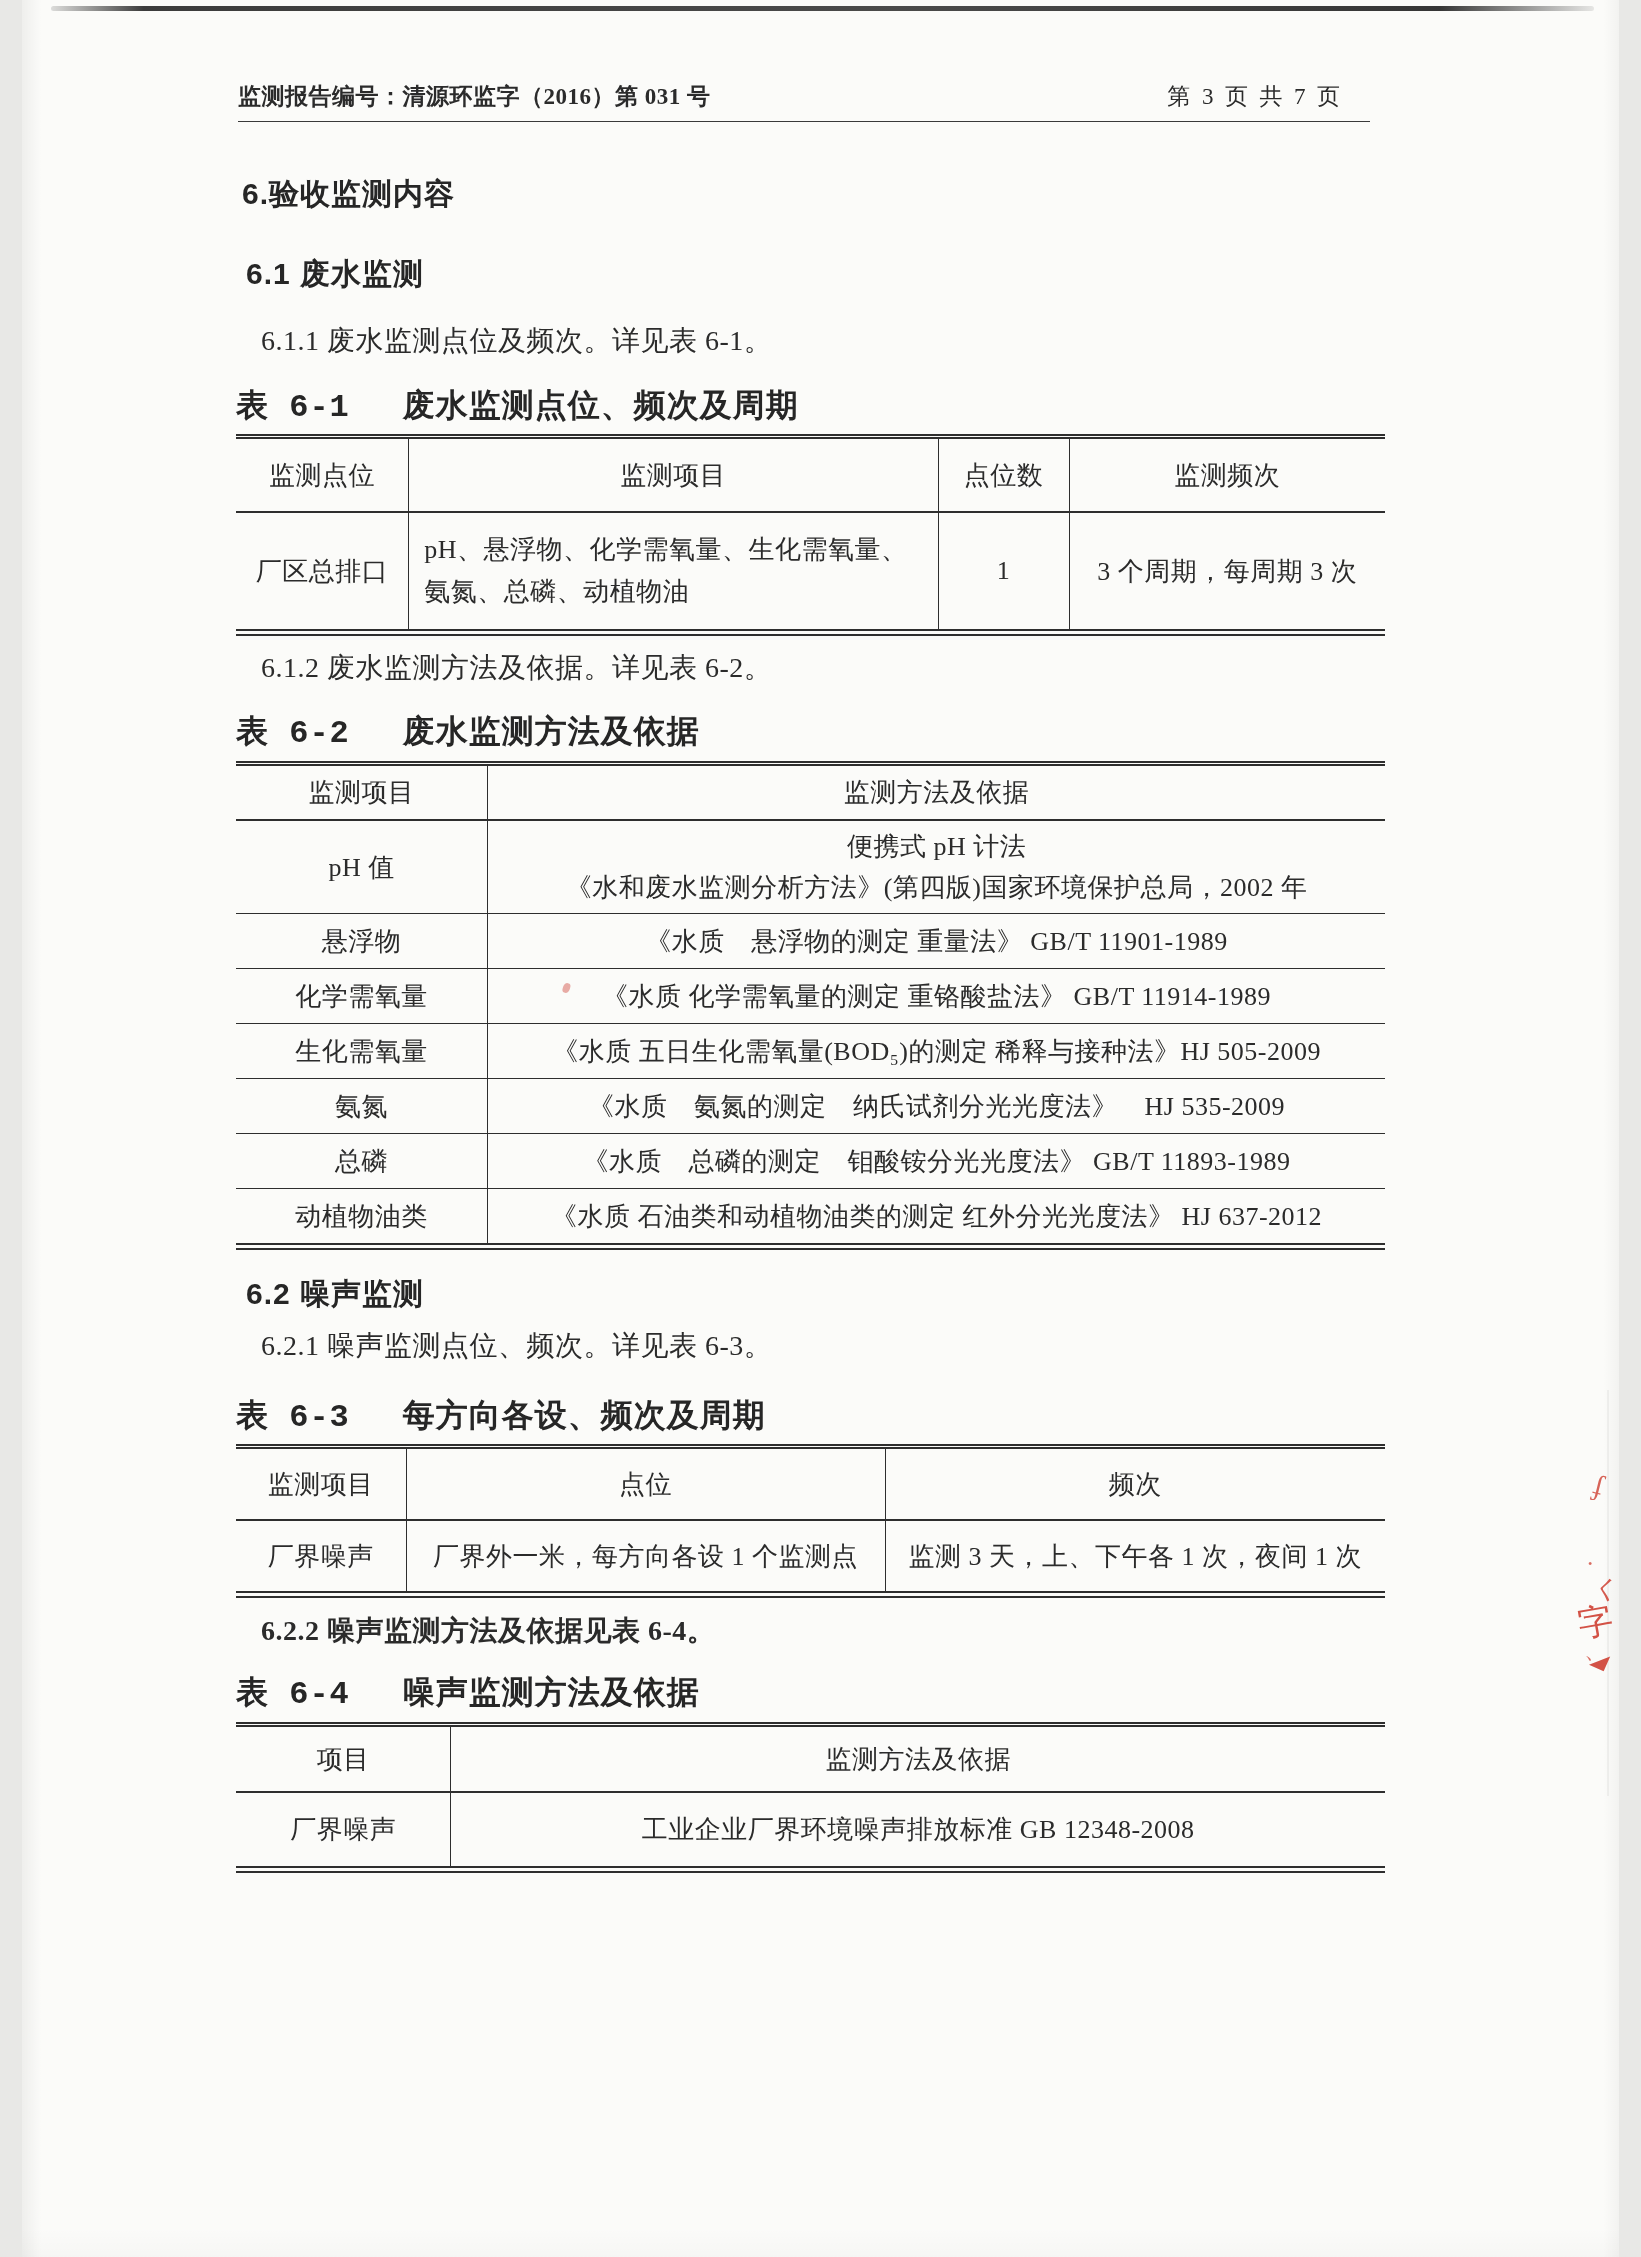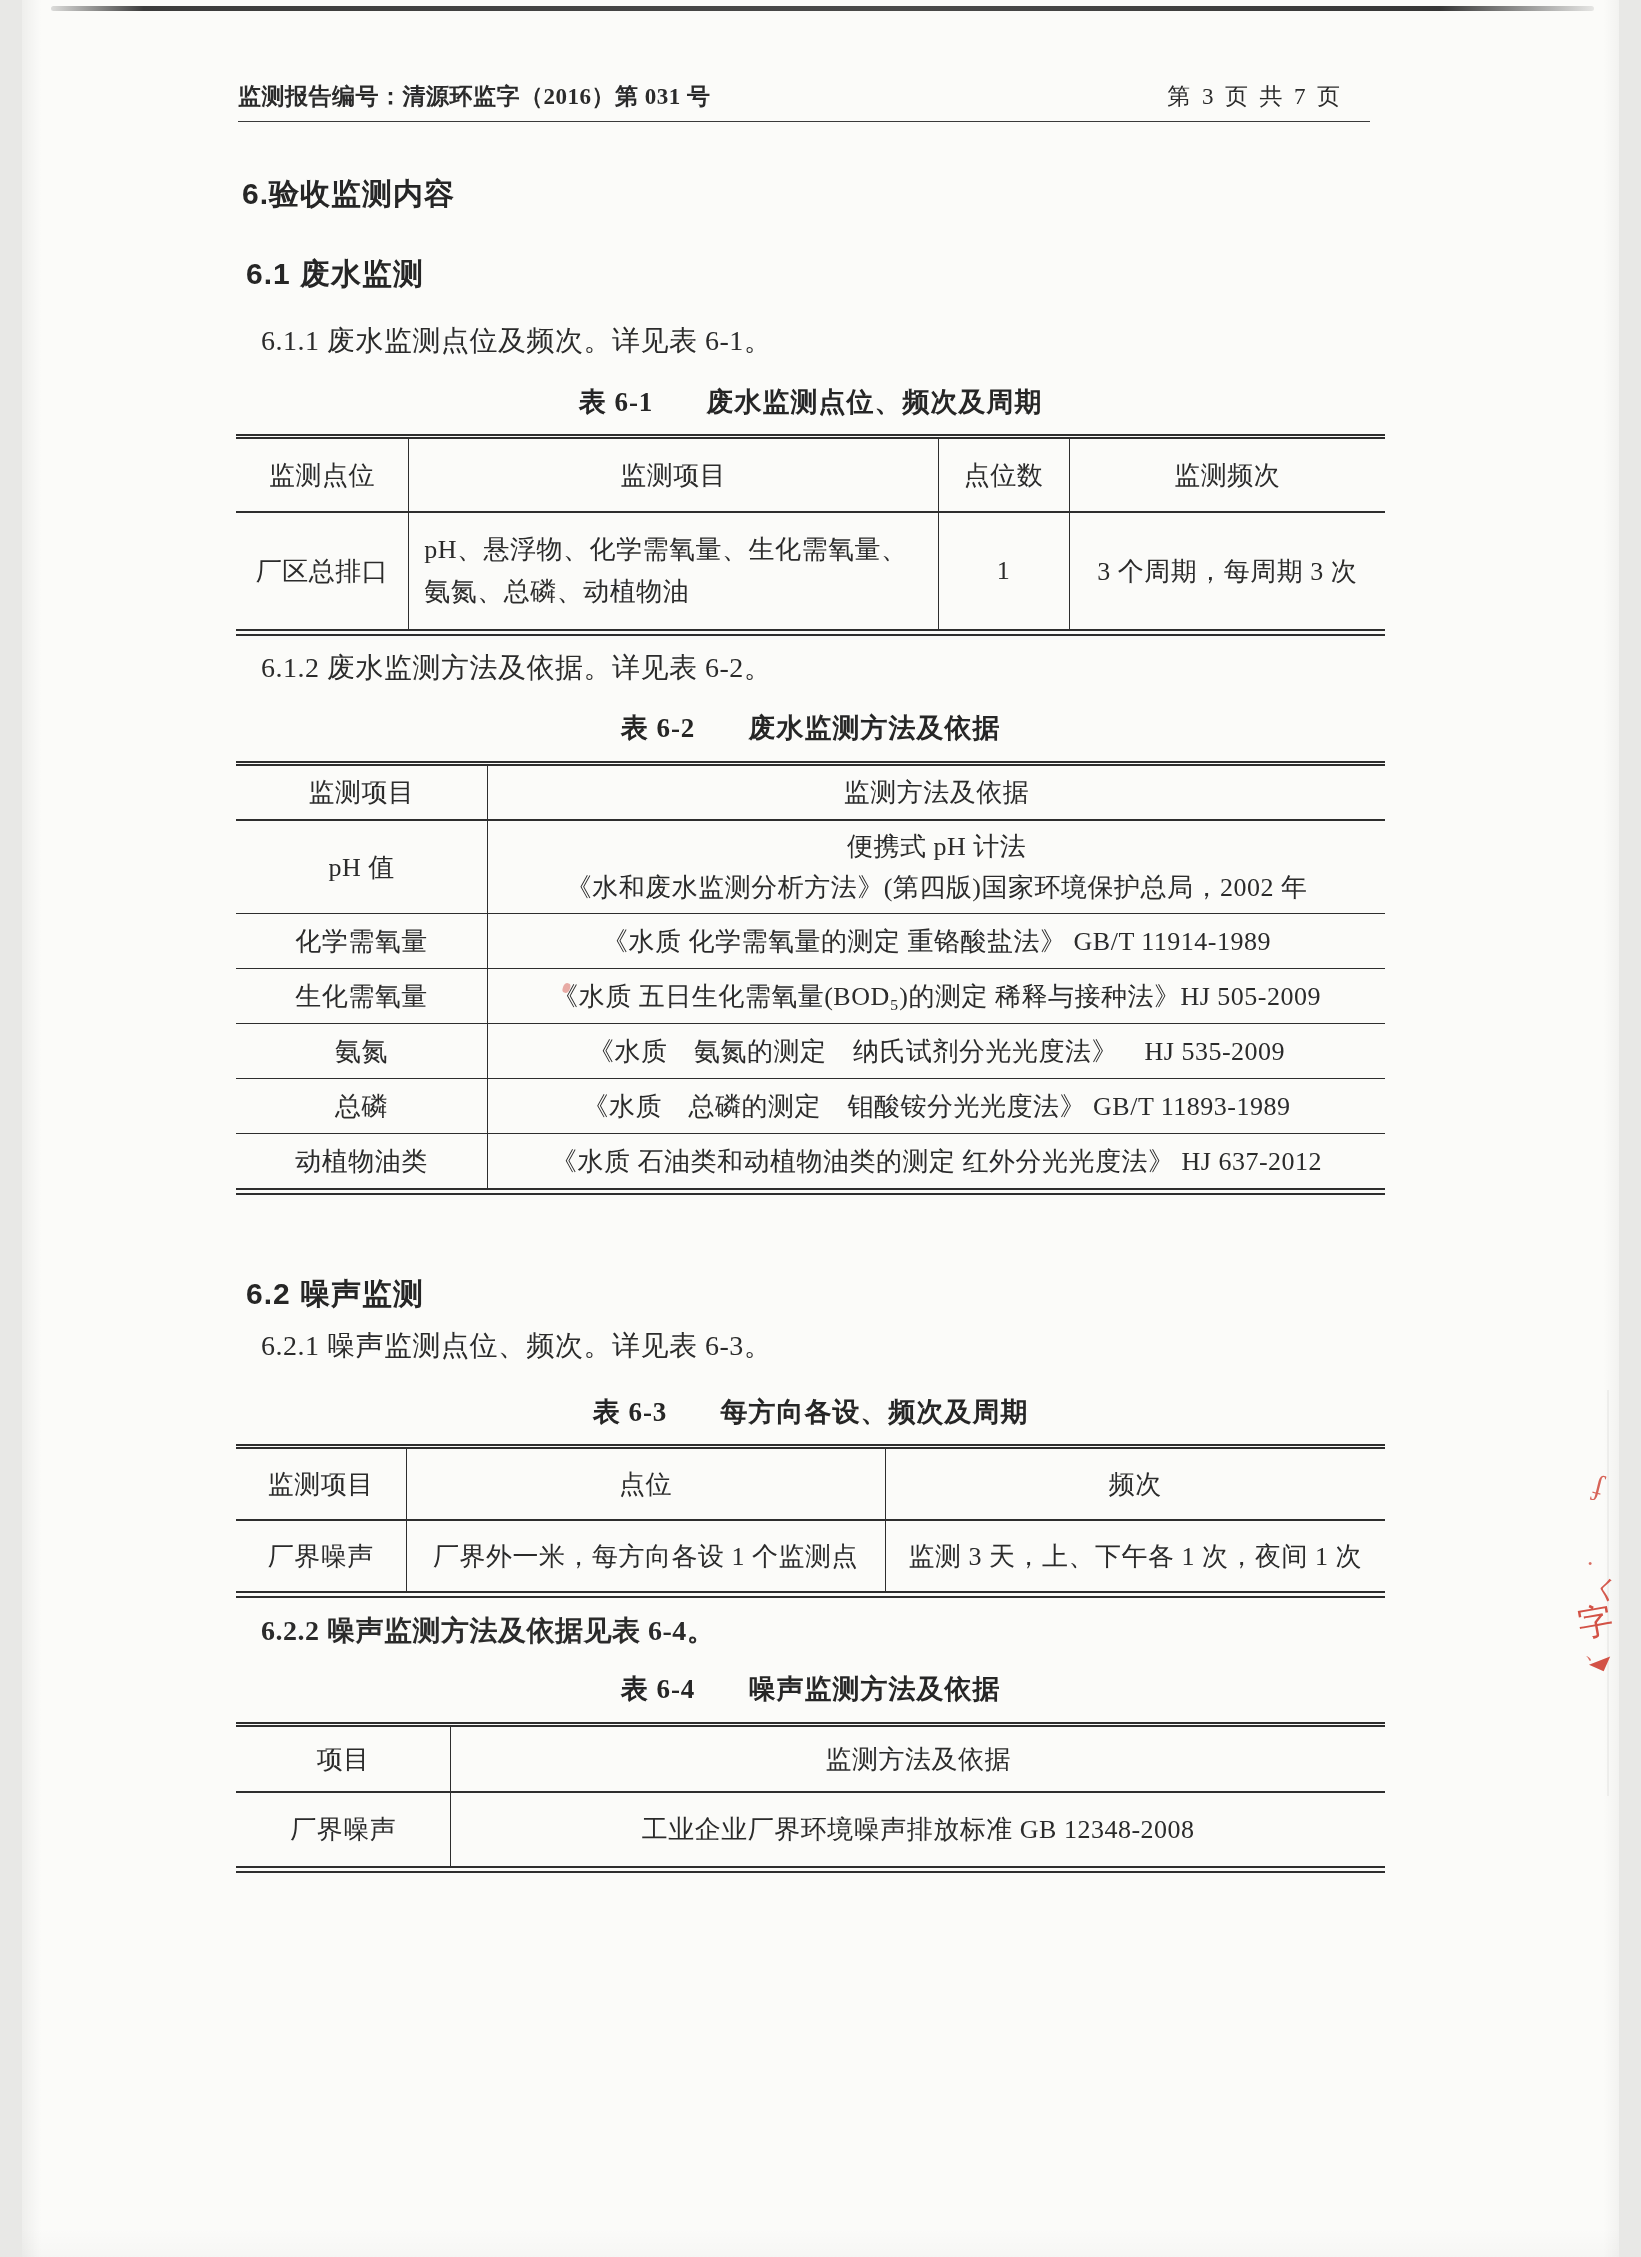--- a/index.html
+++ b/index.html
@@ -43,23 +43,23 @@
   .sec-head{
     position:absolute;left:224px;
     font-family:"Liberation Sans", sans-serif;font-weight:bold;
     font-size:30px;letter-spacing:1px;color:#262626;
   }
   .para{
     position:absolute;left:239px;
     font-size:28px;color:#2b2b2b;letter-spacing:0.5px;
   }
   .caption{
-    position:absolute;left:214px;width:1149px;text-align:center;
-    font-family:Liberation Serif, serif;font-weight:bold;
-    font-size:27px;color:#262626;letter-spacing:1px;
+    position:absolute;left:214px;width:1149px;
+    font-family:Liberation Mono, monospace;font-weight:bold;
+    font-size:32px;color:#262626;letter-spacing:1px;
   }
   .caption .cap-label{margin-right:53px;}
   
   table.t{
     position:absolute;left:214px;width:1149px;
     border-collapse:collapse;table-layout:fixed;
     border-top:5.8px double #2e2e2e;border-bottom:7.7px double #2e2e2e;
     font-size:26px;color:#2b2b2b;
   }
   table.t th, table.t td{
@@ -163,20 +163,24 @@
     </thead>
     <tbody>
       <tr>
         <td>pH 值</td>
         <td class="two-line">
           <div>便携式 pH 计法</div>
           <div>《水和废水监测分析方法》(第四版)国家环境保护总局，2002 年</div>
         </td>
       </tr>
       <tr>
+        <td>悬浮物</td>
+        <td>《水质　悬浮物的测定 重量法》 GB/T 11901-1989</td>
+      </tr>
+      <tr>
         <td>化学需氧量</td>
         <td>《水质 化学需氧量的测定 重铬酸盐法》 GB/T 11914-1989</td>
       </tr>
       <tr>
         <td>生化需氧量</td>
         <td>《水质 五日生化需氧量(BOD₅)的测定 稀释与接种法》HJ 505-2009</td>
       </tr>
       <tr>
         <td>氨氮</td>
         <td>《水质　氨氮的测定　纳氏试剂分光光度法》　HJ 535-2009</td>

